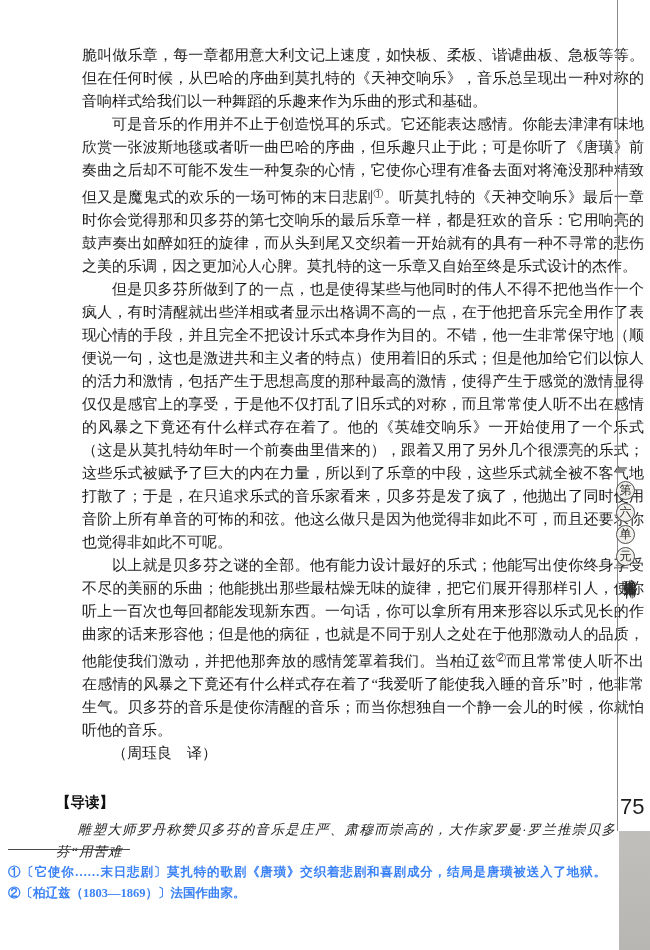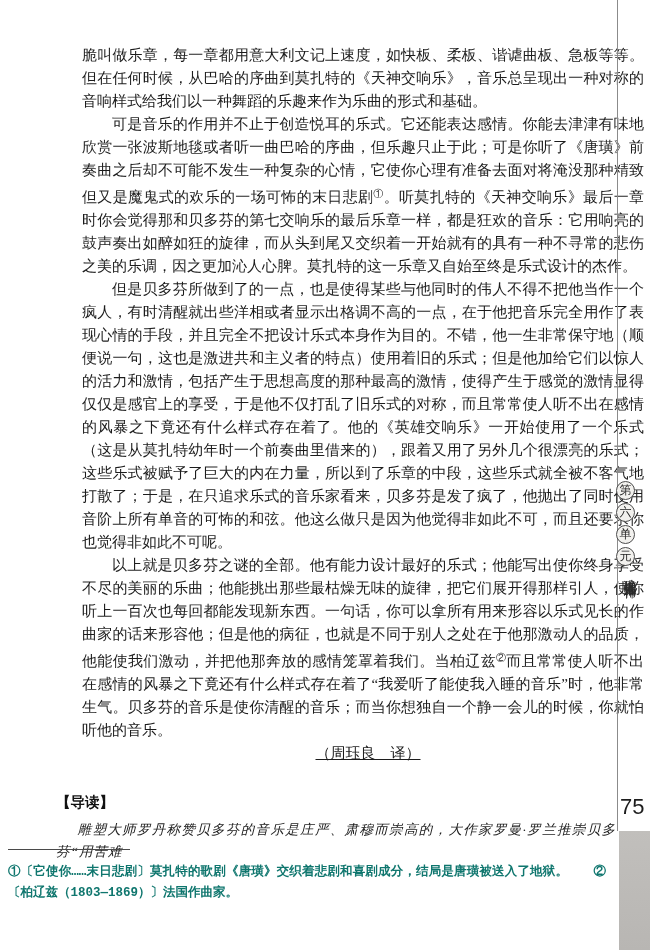--- a/index.html
+++ b/index.html
@@ -13,38 +13,38 @@
   
   .article {
     position:absolute; left:38px; top:44px; width:562px;
     font-size:15px; line-height:23px; text-align:justify;
     text-justify:inter-ideograph;
     margin-left:44px;
   }
   .article p { margin:0; text-indent:2em; }
   .article p.no-indent { text-indent:0; }
   .sup { font-size:10px; vertical-align:5px; letter-spacing:0; }
-  .translator { text-indent:0; text-align:center; padding-right:20px; margin-top:1px;text-decoration:underline; }
+  .translator { text-indent:0; text-align:left; padding-right:20px; margin-top:1px; }
 
   
   .guide { position:absolute; left:56px; top:793px; width:560px; }
   .guide-heading {
     font-family:"Liberation Sans","DejaVu Sans",sans-serif;
     font-weight:bold; font-size:14.5px; color:#111;
   }
   .guide-body {
     margin-top:7px; font-style:italic; font-size:13.5px; line-height:22px;
     letter-spacing:1px; text-indent:1.6em; color:#222; text-align:justify;
   }
 
   
   .footnote-rule { position:absolute; left:8px; top:849px; width:122px; height:1px; background:#4a4a4a; }
   .footnotes {
     position:absolute; left:8px; top:862px; width:598px;
-    font-size:12.5px; font-weight:600; line-height:21px; text-align:justify; color:#0f766e;font-family:Liberation Mono, monospace;
+    font-size:12.5px; font-weight:600; line-height:21px; text-align:justify; color:#3b82f6;
   }
 
   
   .side-rule { position:absolute; left:617px; top:0; width:1px; height:831px; background:#8b8b8b; }
   .unit-badge { position:absolute; left:616px; width:19px; height:19px;
     border:1px solid #4d4d4d; border-radius:50%; box-sizing:border-box;
     background:#f2f1ee;
     font-size:12px; line-height:17px; text-align:center; color:#222; }
   .unit-motto {
     position:absolute; left:621px; top:569px; height:110px;

